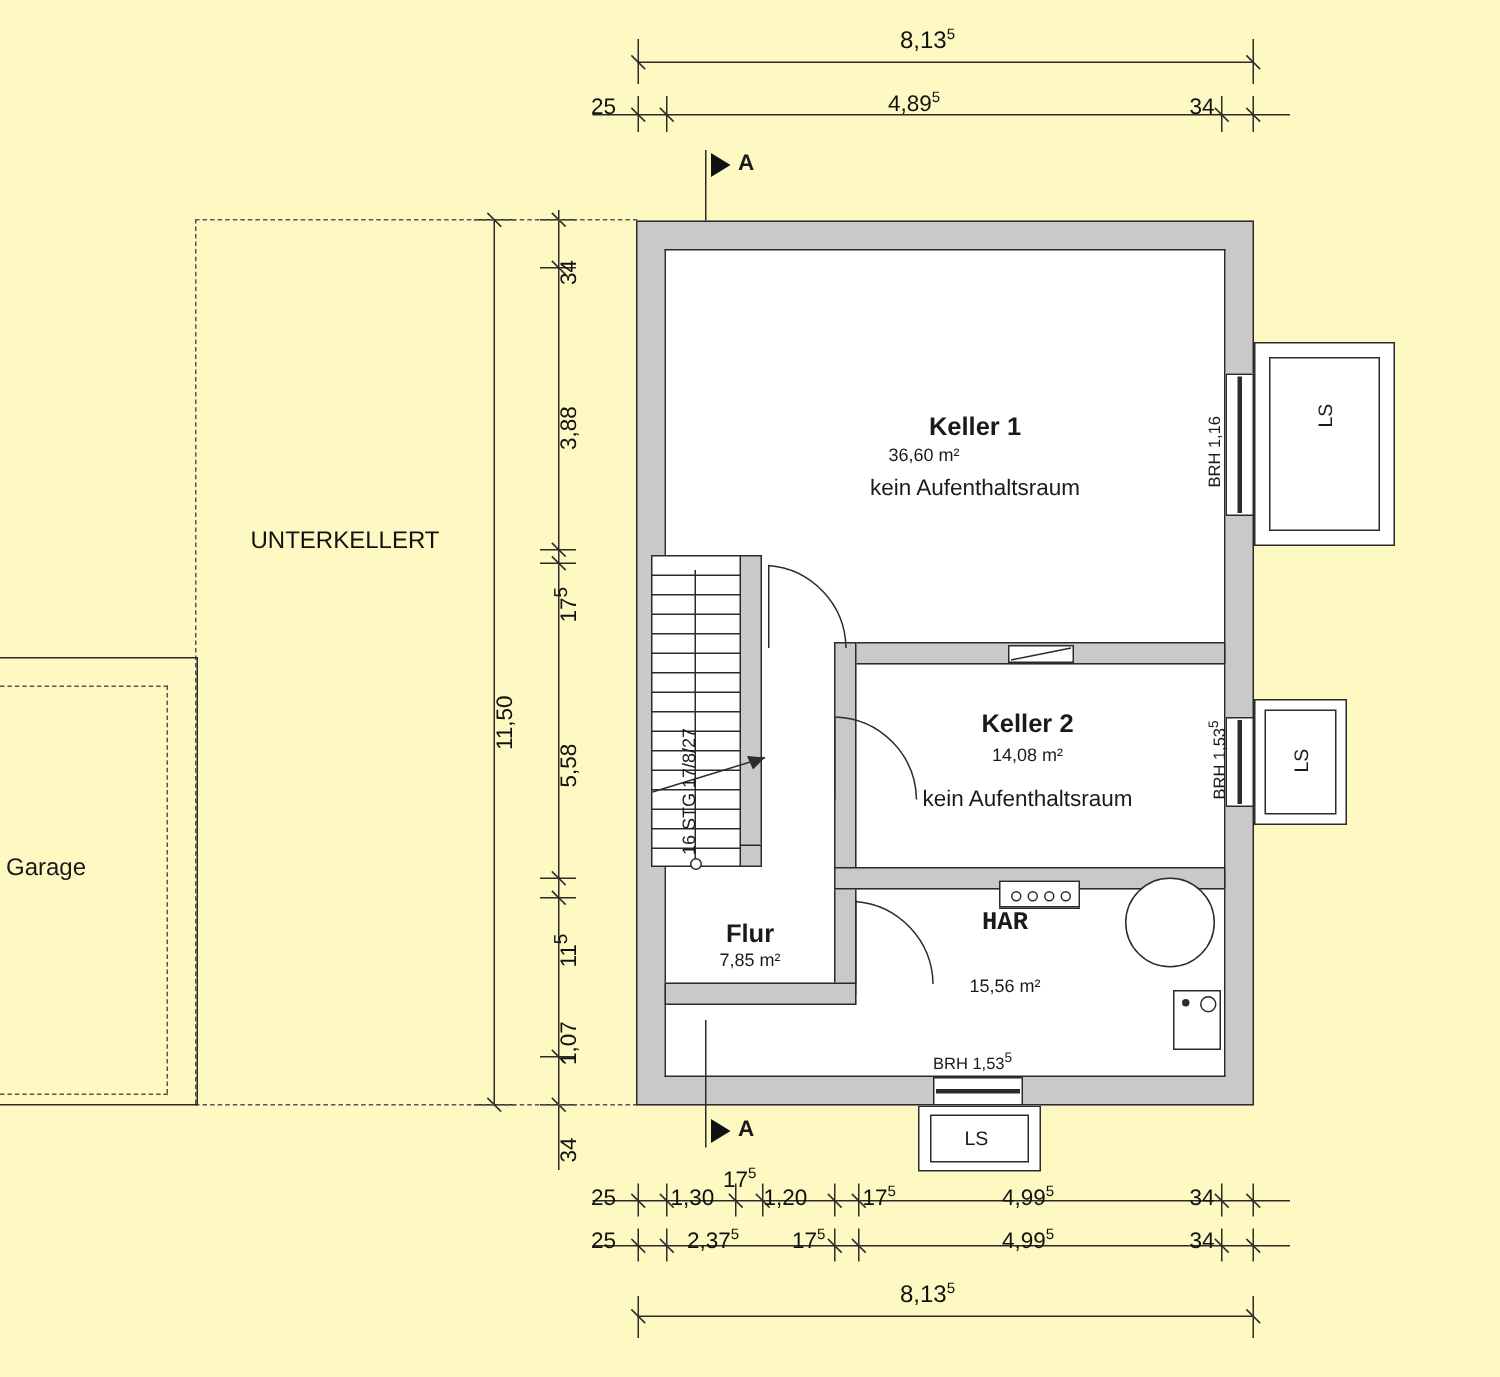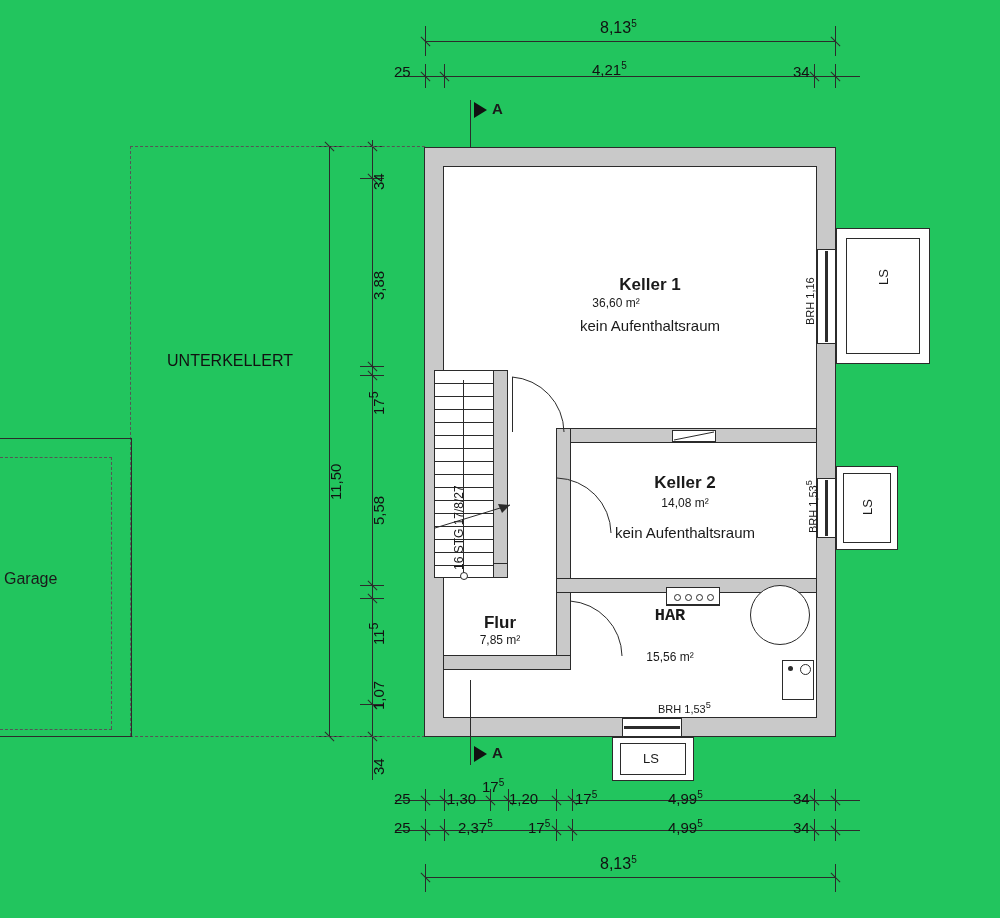--- a/index.html
+++ b/index.html
@@ -9,21 +9,21 @@
   }
   body {
     font-family: "Liberation Sans", sans-serif;
     color: #1a1a1a;
   }
   #plan {
     position: relative;
     width: 1000px;
     height: 918px;
     overflow: hidden;
-    background: #22c55e;
+    background: #fef9c3;
   }
   .abs { position: absolute; }
 
   
   .wall {
     position: absolute;
     background: #c9c9c9;
     border: 1px solid #2b2b2b;
     box-sizing: border-box;
   }
@@ -202,21 +202,21 @@
   <div class="dim-line-v" style="left:814px; top:64px; height:24px;"></div>
   <div class="dim-line-v" style="left:835px; top:64px; height:24px;"></div>
   <div class="tick" style="left:419px; top:76px;"></div>
   <div class="tick" style="left:438px; top:76px;"></div>
   <div class="tick" style="left:808px; top:76px;"></div>
   <div class="tick" style="left:829px; top:76px;"></div>
   <div class="dim-text" style="left:394px; top:62px;">
     <span>25</span><sup></sup>
   </div>
   <div class="dim-text" style="left:592px; top:60px;">
-    <span>4,21</span><sup>5</sup>
+    <span>4,89</span><sup>5</sup>
   </div>
   <div class="dim-text" style="left:793px; top:62px;">
     <span>34</span><sup></sup>
   </div>
 
   <div class="dim-line-v" style="left:470px; top:100px; height:80px;"></div>
   <div class="arrow-right" style="left:474px; top:102px;"></div>
   <div class="section-marker" style="left:492px; top:100px;">A</div>
 
   <div class="dim-line-v" style="left:329px; top:146px; width:1px; height:590px;"></div>
@@ -373,21 +373,21 @@
   <div class="ls-text" style="left:860px; top:515px; transform:rotate(-90deg); transform-origin:0 0;">LS</div>
   <div class="brh" style="left:804px; top:533px; transform:rotate(-90deg); transform-origin:0 0;">
     <span>BRH 1,53</span><sup>5</sup>
   </div>
 
   <div class="window-opening" style="left:622px; top:718px; width:60px; height:19px; background:#ffffff;"></div>
   <div class="thin-line" style="left:624px; top:726px; width:56px; height:3px; background:#2b2b2b;"></div>
   <div class="ls-box" style="left:612px; top:737px; width:82px; height:44px;"></div>
   <div class="ls-box" style="left:620px; top:743px; width:66px; height:32px; background:#ffffff;"></div>
   <div class="ls-text" style="left:643px; top:751px;">LS</div>
-  <div class="brh" style="left:622px; top:700px;margin-left:36px;">
+  <div class="brh" style="left:622px; top:700px;">
     <span>BRH 1,53</span><sup>5</sup>
   </div>
 
   <div class="rect-outline" style="left:672px; top:430px; width:44px; height:12px;"></div>
   <svg class="abs" style="left:672px; top:430px;" width="44" height="12" viewBox="0 0 44 12">
     <line x1="2" y1="10" x2="42" y2="2" stroke="#2b2b2b" stroke-width="1"></line>
   </svg>
 
   <div class="circle" style="left:750px; top:585px; width:58px; height:58px;"></div>
 

